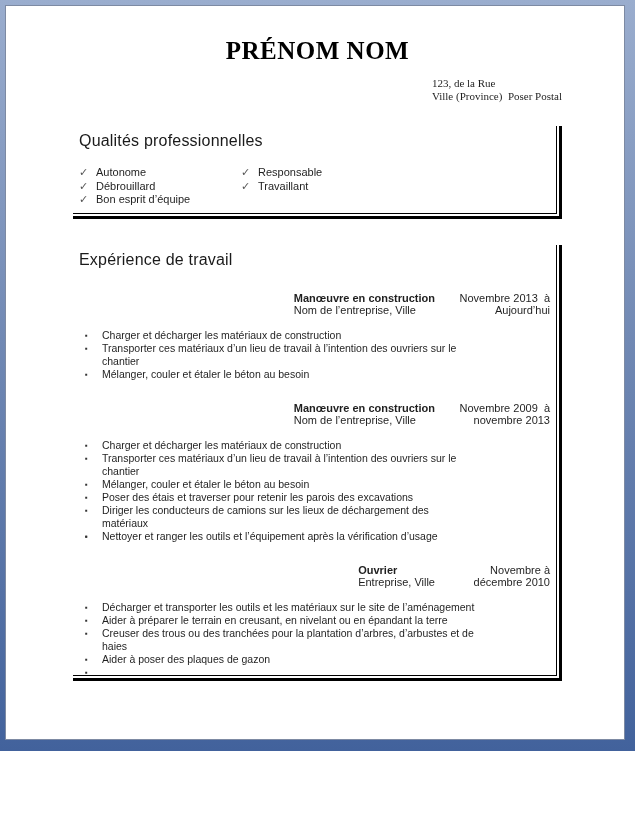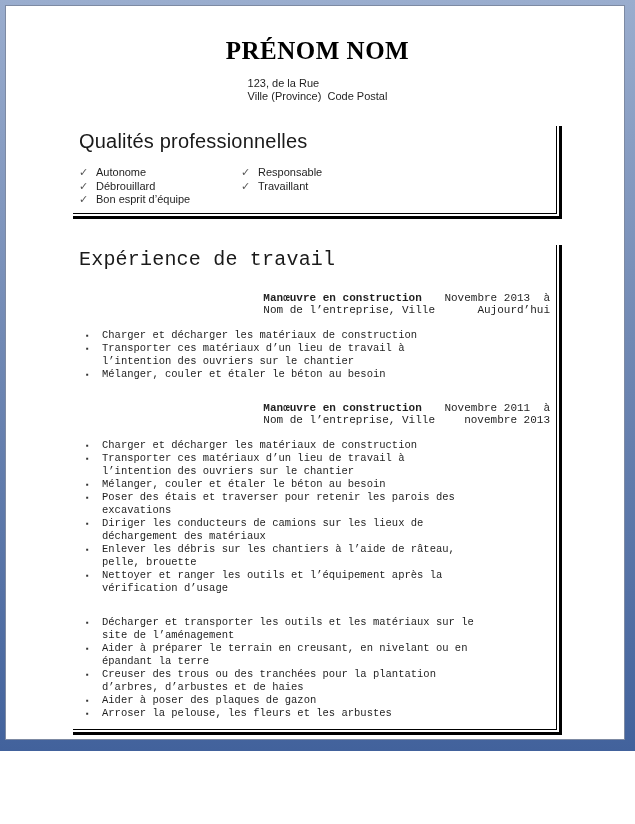--- a/index.html
+++ b/index.html
@@ -32,59 +32,60 @@
     text-align:center;
     font-family:"Liberation Serif","DejaVu Serif",serif;
     font-weight:600;
     font-size:25px;
     letter-spacing:0.5px;
     color:#000;
   }
   .contact{
     margin-top:12px;
     display:flex;
-    justify-content:center;
+    justify-content:flex-end;
     font-size:11px;
     line-height:13px;
+    font-family:Liberation Serif, serif;
   }
   .contact .right{text-align:right;}
   .phone-line .ph-icon{font-size:12px;margin-right:4px;}
   
   .shadow-box{
     border-right:3px solid #000;
     border-bottom:3px solid #000;
     padding:0 2px 2px 0;
     background:#fff;
   }
   .shadow-box .inner{
     border-right:1px solid #000;
     border-bottom:1px solid #000;
     padding:4px 6px 4px 6px;
     box-sizing:border-box;
   }
   .sec-title{
-    font-size:20px;
+    font-size:16px;
     letter-spacing:0.2px;
     color:#1a1a1a;
     line-height:22px;
   }
   
   .qualities-box{margin-top:23px;}
   .qual-cols{
     display:flex;
     margin-top:14px;
     padding-bottom:2px;
     font-size:11px;
   }
   .qual-col{list-style:none;margin:0;padding:0;}
   .qual-col.c1{width:162px;}
   .qual-col li{line-height:13.5px;display:flex;}
   .qual-col .glyph{color:#555;width:17px;flex:0 0 17px;font-size:11px;}
   
-  .experience-box{margin-top:26px;font-family:Liberation Mono, monospace;}
+  .experience-box{margin-top:26px;}
   .experience-box .inner{padding-bottom:9px;}
   .job{margin-top:21px;font-size:11px;}
   .job-head{display:flex;justify-content:flex-end;line-height:12.5px;}
   .job-title{font-weight:bold;}
   .job-dates{text-align:right;min-width:115px;line-height:12.5px;}
   .job-bullets{
     list-style:none;
     margin:12px 0 0 0;
     padding:0;
     width:398px;
@@ -107,21 +108,21 @@
 
 <div class="frame">
   <div class="page">
     <div class="content">
 
       <div class="name">PRÉNOM NOM</div>
 
       <div class="contact">
         <div class="left">
           <div class="pre">123, de la Rue</div>
-          <div class="pre">Ville (Province)  Code Postal</div>
+          <div class="pre">Ville (Province)  Poser Postal</div>
         </div>
       </div>
 
       <div class="shadow-box qualities-box">
         <div class="inner">
           <div class="sec-title">Qualités professionnelles</div>
           <div class="qual-cols">
             <ul class="qual-col c1">
                 <li>
                   <span class="glyph">✓</span>
@@ -172,42 +173,52 @@
               </ul>
           </div>
 
           <div class="job">
             <div class="job-head">
               <div>
                 <div class="job-title">Manœuvre en construction</div>
                 <div class="job-company">Nom de l’entreprise, Ville</div>
               </div>
               <div class="job-dates">
-                <div class="pre">Novembre 2011  à</div>
+                <div class="pre">Novembre 2009  à</div>
                 <div class="pre">novembre 2013</div>
               </div>
             </div>
             <ul class="job-bullets">
                 <li><span class="glyph">▪</span><span class="li-text">Charger et décharger les matériaux de construction</span></li>
                 <li><span class="glyph">▪</span><span class="li-text">Transporter ces matériaux d’un lieu de travail à l’intention des ouvriers sur le chantier</span></li>
                 <li><span class="glyph">▪</span><span class="li-text">Mélanger, couler et étaler le béton au besoin</span></li>
                 <li><span class="glyph">▪</span><span class="li-text">Poser des étais et traverser pour retenir les parois des excavations</span></li>
                 <li><span class="glyph">▪</span><span class="li-text">Diriger les conducteurs de camions sur les lieux de déchargement des matériaux</span></li>
-                <li><span class="glyph">▪</span><span class="li-text">Enlever les débris sur les chantiers à l’aide de râteau, pelle, brouette</span></li>
+                <li><span class="glyph">▪</span></li>
                 <li><span class="glyph">▪</span><span class="li-text">Nettoyer et ranger les outils et l’équipement après la vérification d’usage</span></li>
               </ul>
           </div>
 
           <div class="job">
+            <div class="job-head">
+              <div>
+                <div class="job-title">Ouvrier</div>
+                <div class="job-company">Entreprise, Ville</div>
+              </div>
+              <div class="job-dates">
+                <div class="pre">Novembre à</div>
+                <div class="pre">décembre 2010</div>
+              </div>
+            </div>
             <ul class="job-bullets">
                 <li><span class="glyph">▪</span><span class="li-text">Décharger et transporter les outils et les matériaux sur le site de l’aménagement</span></li>
                 <li><span class="glyph">▪</span><span class="li-text">Aider à préparer le terrain en creusant, en nivelant ou en épandant la terre</span></li>
                 <li><span class="glyph">▪</span><span class="li-text">Creuser des trous ou des tranchées pour la plantation d’arbres, d’arbustes et de haies</span></li>
                 <li><span class="glyph">▪</span><span class="li-text">Aider à poser des plaques de gazon</span></li>
-                <li><span class="glyph">▪</span><span class="li-text">Arroser la pelouse, les fleurs et les arbustes</span></li>
+                <li><span class="glyph">▪</span></li>
               </ul>
           </div>
 
         </div>
       </div>
 
     </div>
   </div>
 </div>
 

